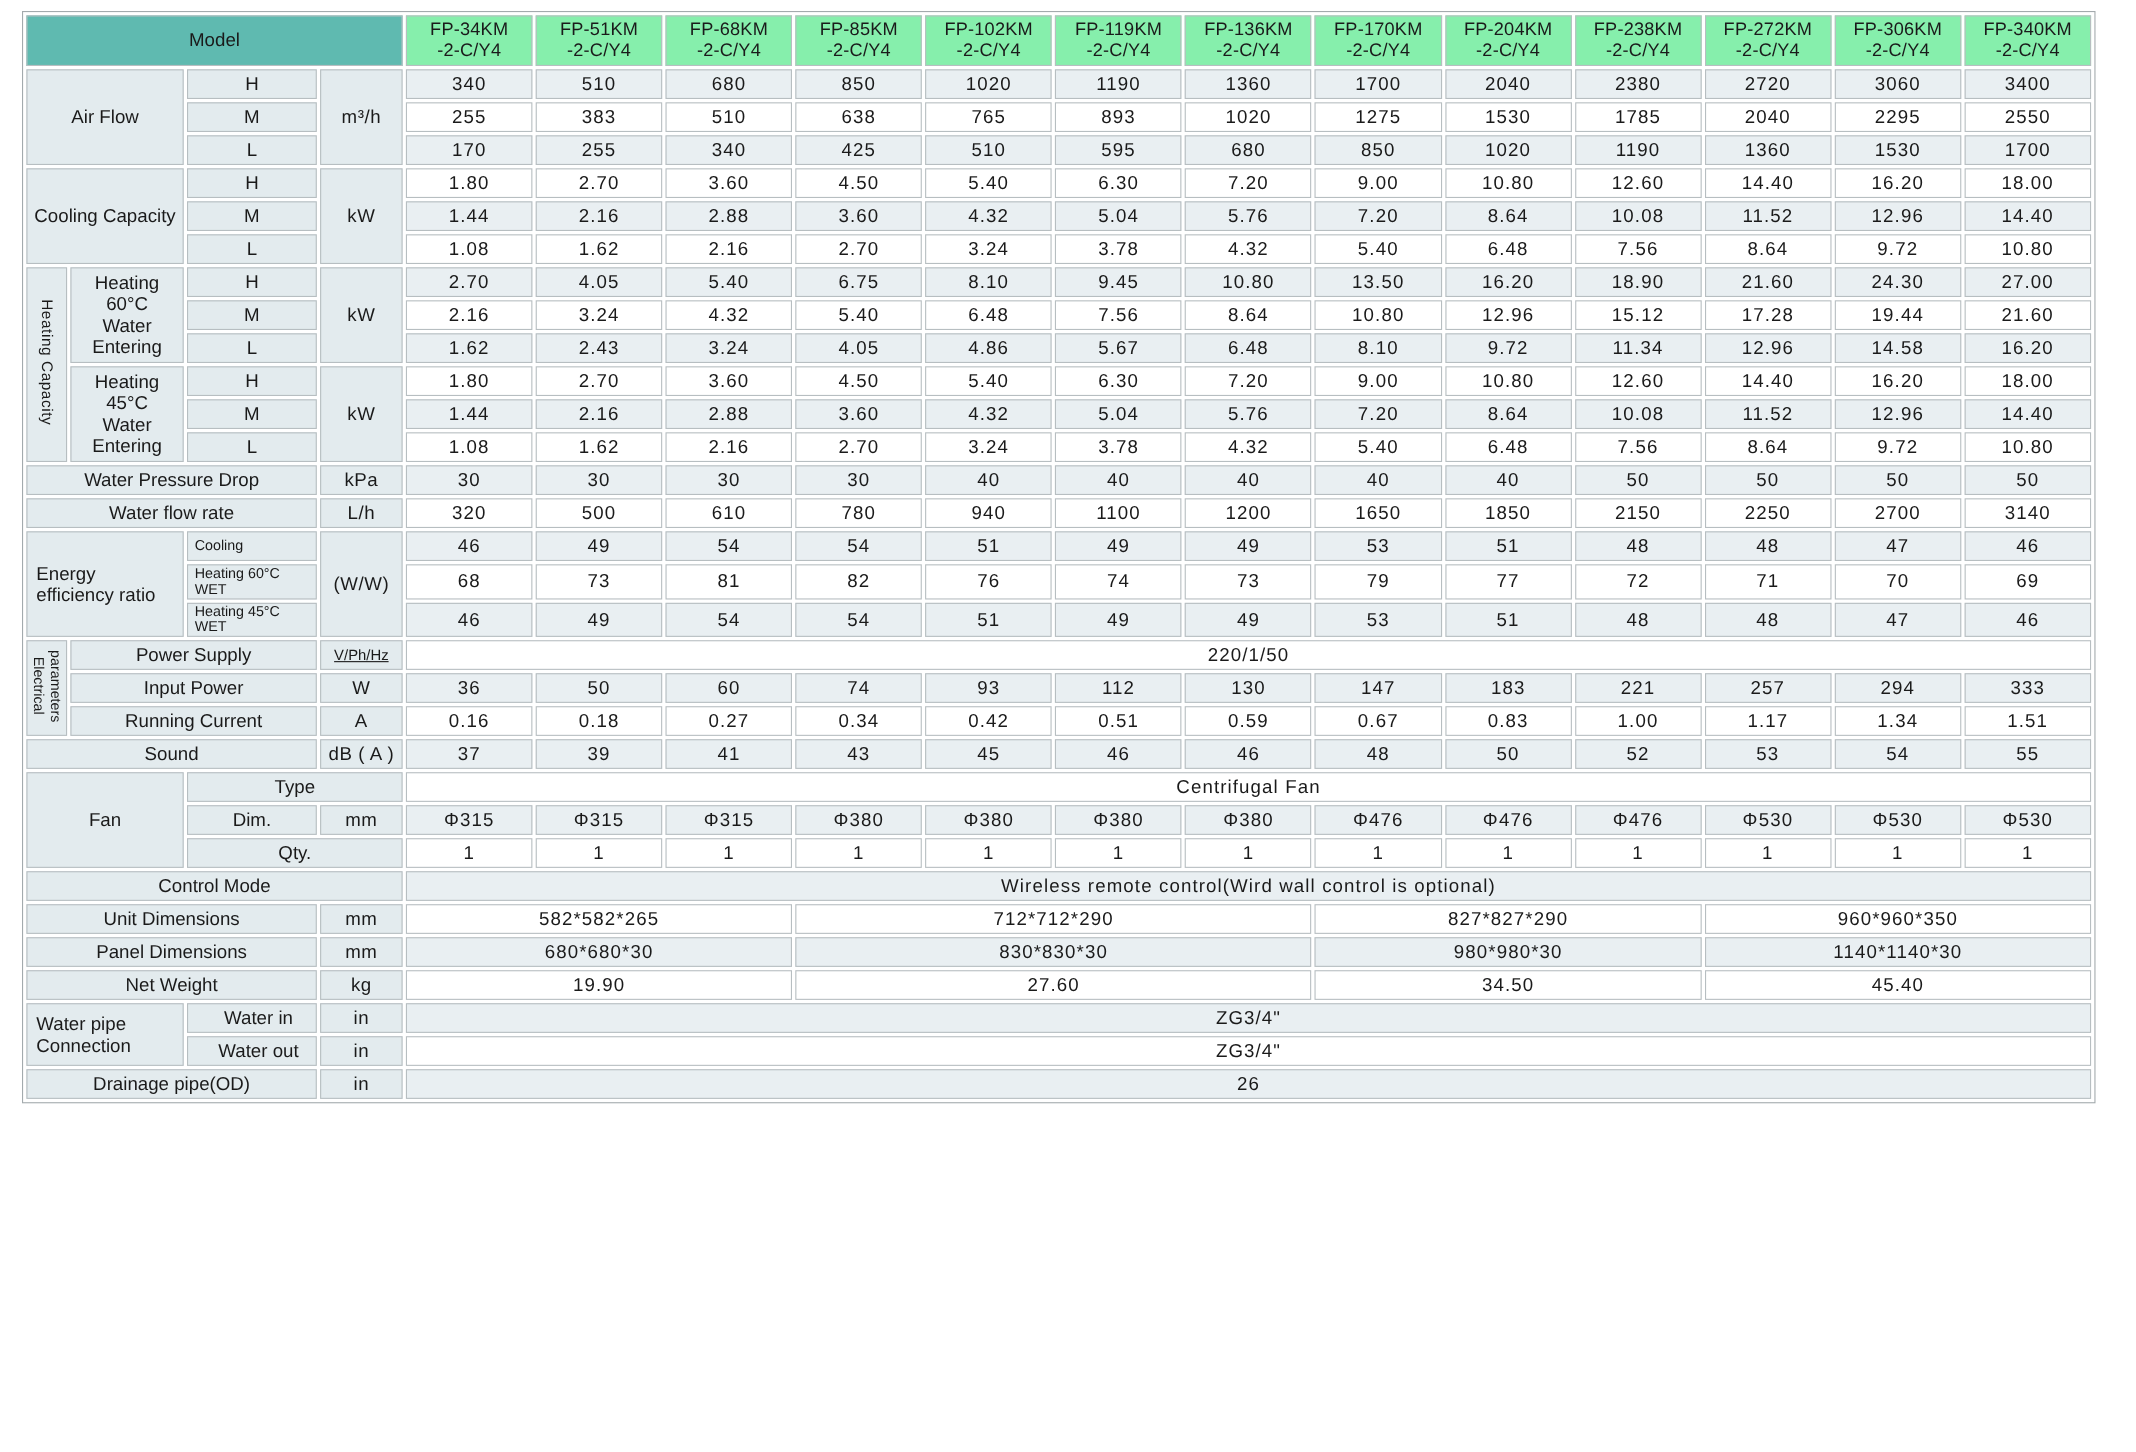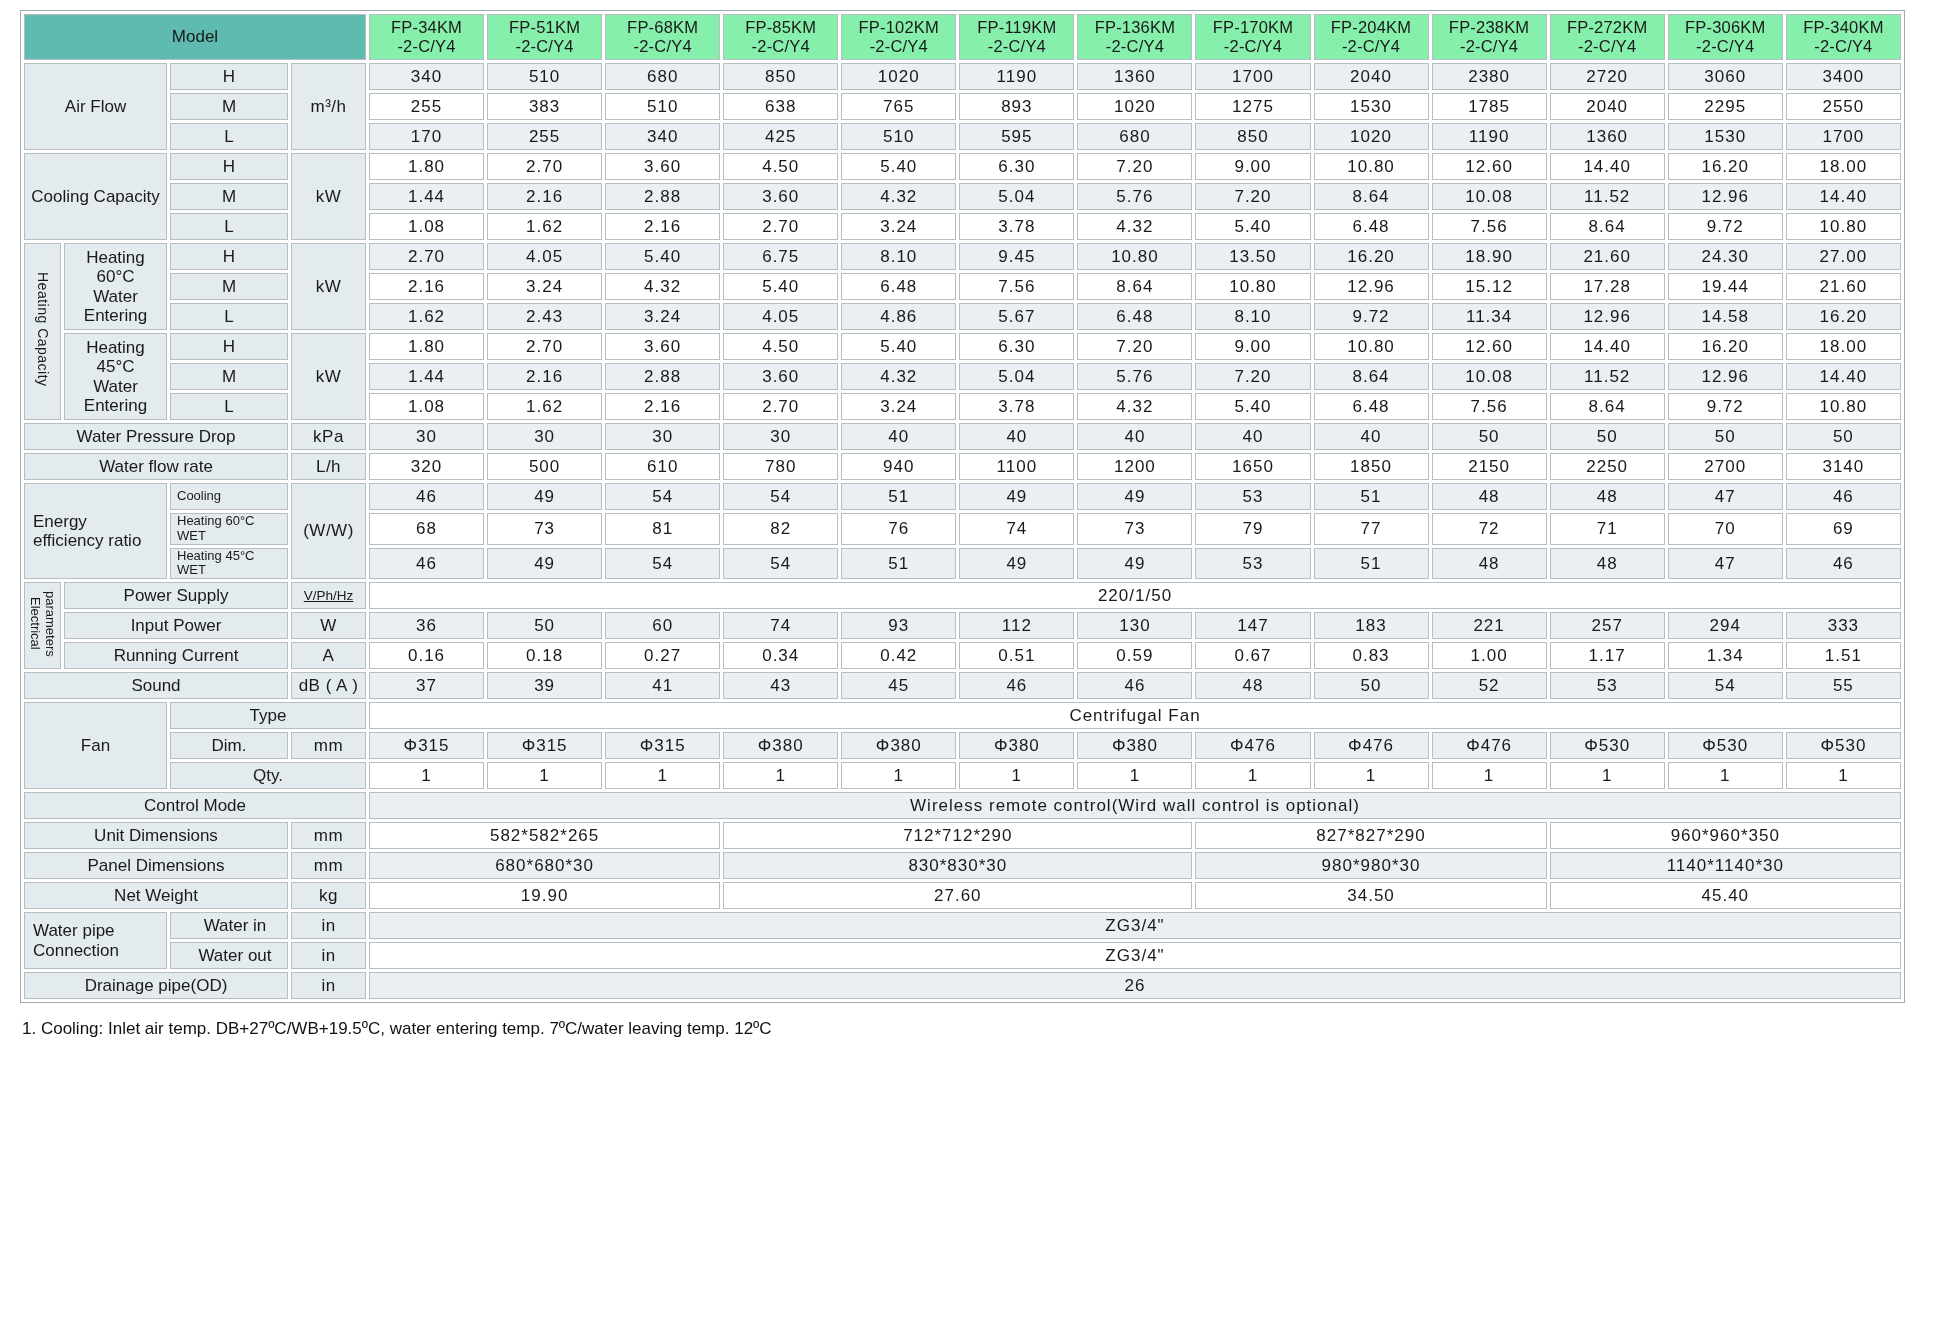--- a/index.html
+++ b/index.html
@@ -528,14 +528,13 @@
 
   <tr class="g">
     <td class="lab" colspan="3">Drainage pipe(OD)</td>
     <td class="unit">in</td>
   <td class="d" colspan="13">26</td>
       </tr>
 </tbody>
   </table>
 
 <div class="notes">
-  <div>1. Cooling: Inlet air temp. DB+27ºC/WB+19.5ºC, water entering temp. 7ºC/water leaving temp. 12ºC</div>
 </div>
 
 </body></html>

